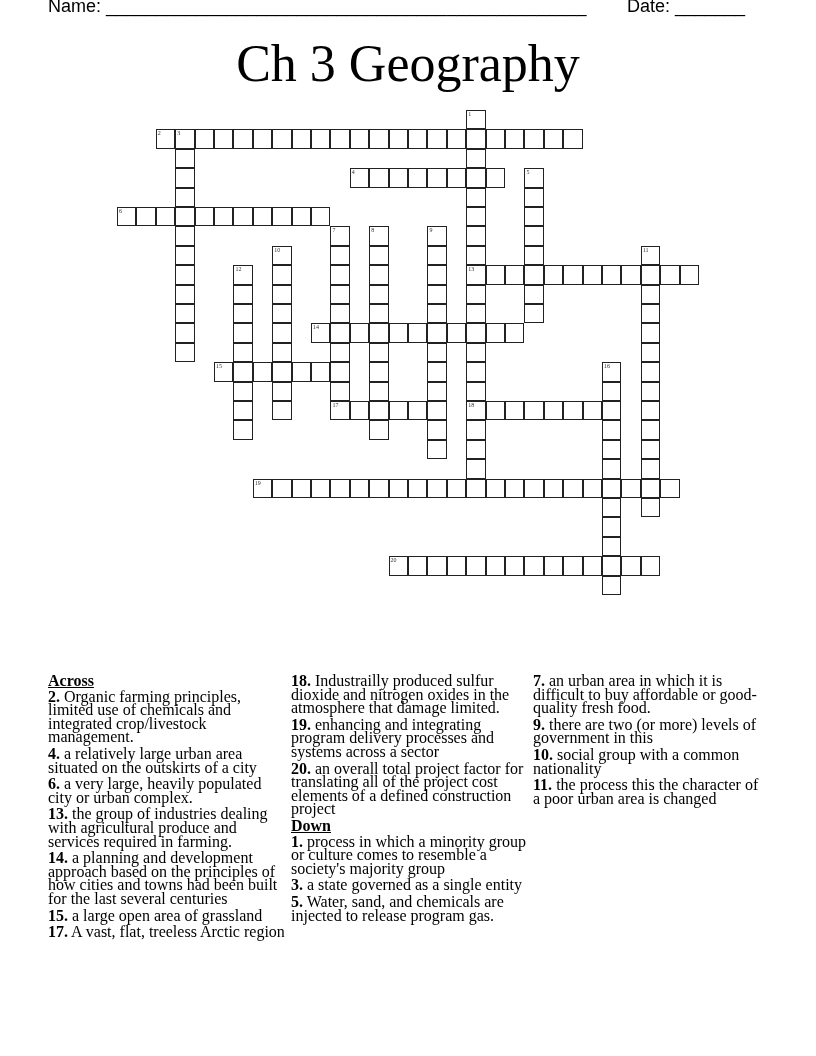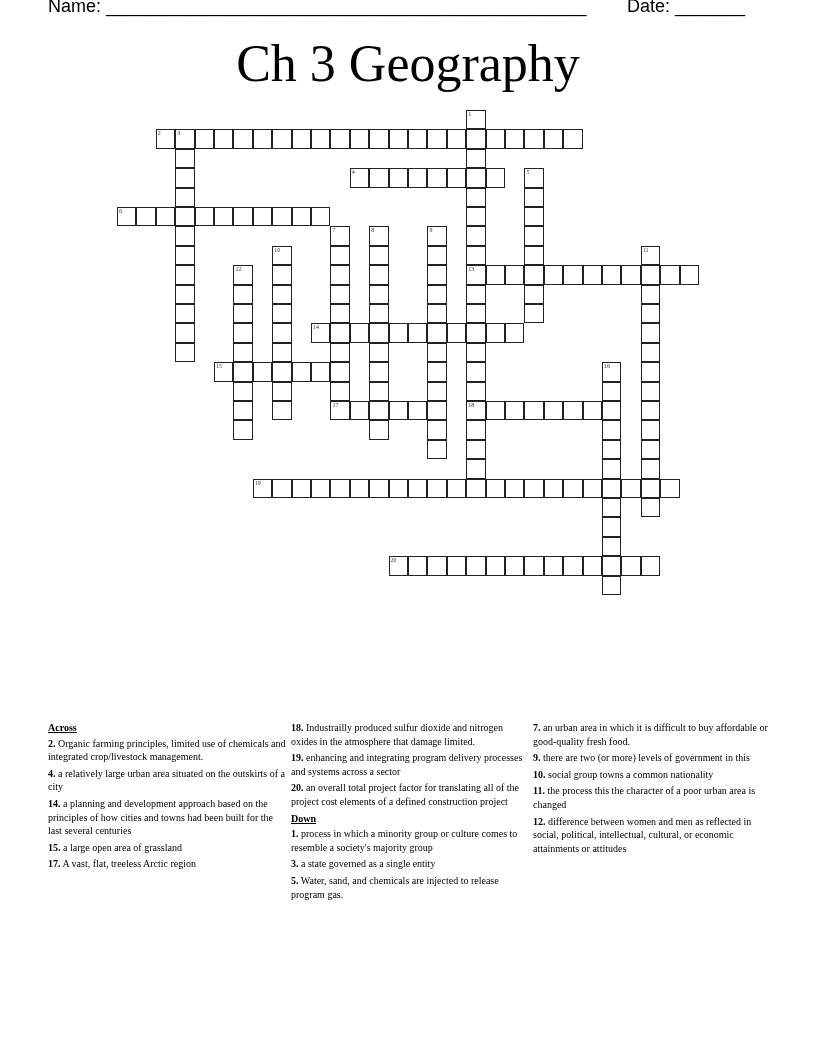--- a/index.html
+++ b/index.html
@@ -4,21 +4,21 @@
 <style>
   html,body{margin:0;padding:0;background:#fff;}
   body{width:816px;height:1056px;position:relative;overflow:hidden;font-family:"Liberation Serif",serif;color:#000;}
   .hdr{position:absolute;top:-4px;font-family:"Liberation Sans",sans-serif;font-size:18px;}
   #name-line{left:48px;}
   #date-line{left:627px;}
   .title{position:absolute;top:34px;left:0;width:816px;text-align:center;font-family:"Liberation Serif",serif;font-size:52px;}
   #grid{position:absolute;left:117px;top:110px;}
   .cell{position:absolute;width:19.4px;height:19.4px;box-sizing:border-box;border:1px solid #222;background:#fff;}
   .num{position:absolute;left:1px;top:0px;font-size:6px;line-height:7px;font-family:"Liberation Serif",serif;color:#333;}
-  .col{position:absolute;top:721px;font-size:10px;line-height:13.6px;}
+  .col{position:absolute;top:674px;font-size:16px;line-height:13.6px;}
   #col1{left:48px;width:240px;}
   #col2{left:291px;width:240px;}
   #col3{left:533px;width:235px;}
   .sec{font-weight:bold;text-decoration:underline;margin-bottom:2px;}
   .clue{margin-bottom:3px;}
   .clue b{font-weight:bold;}
 </style>
 </head>
 <body>
 
@@ -282,34 +282,35 @@
     <div class="cell" style="left: 446.2px; top: 446.2px;"></div>
     <div class="cell" style="left: 465.6px; top: 446.2px;"></div>
     <div class="cell" style="left: 504.4px; top: 446.2px;"></div>
     <div class="cell" style="left: 523.8px; top: 446.2px;"></div>
   </div>
 
 <div class="col" id="col1">
   <div class="sec">Across</div>
   <div class="clue"><b>2.</b><span> Organic farming principles, limited use of chemicals and integrated crop/livestock management.</span></div>
   <div class="clue"><b>4.</b><span> a relatively large urban area situated on the outskirts of a city</span></div>
+  <div class="clue"><b>6.</b><span> a very large, heavily populated city or urban complex.</span></div>
+  <div class="clue"><b>13.</b><span> the group of industries dealing with agricultural produce and services required in farming.</span></div>
   <div class="clue"><b>14.</b><span> a planning and development approach based on the principles of how cities and towns had been built for the last several centuries</span></div>
   <div class="clue"><b>15.</b><span> a large open area of grassland</span></div>
   <div class="clue"><b>17.</b><span> A vast, flat, treeless Arctic region</span></div>
 </div>
 
 <div class="col" id="col2">
   <div class="clue"><b>18.</b><span> Industrailly produced sulfur dioxide and nitrogen oxides in the atmosphere that damage limited.</span></div>
   <div class="clue"><b>19.</b><span> enhancing and integrating program delivery processes and systems across a sector</span></div>
   <div class="clue"><b>20.</b><span> an overall total project factor for translating all of the project cost elements of a defined construction project</span></div>
   <div class="sec">Down</div>
   <div class="clue"><b>1.</b><span> process in which a minority group or culture comes to resemble a society's majority group</span></div>
   <div class="clue"><b>3.</b><span> a state governed as a single entity</span></div>
   <div class="clue"><b>5.</b><span> Water, sand, and chemicals are injected to release program gas.</span></div>
 </div>
 
 <div class="col" id="col3">
   <div class="clue"><b>7.</b><span> an urban area in which it is difficult to buy affordable or good-quality fresh food.</span></div>
   <div class="clue"><b>9.</b><span> there are two (or more) levels of government in this</span></div>
-  <div class="clue"><b>10.</b><span> social group towns a common nationality</span></div>
+  <div class="clue"><b>10.</b><span> social group with a common nationality</span></div>
   <div class="clue"><b>11.</b><span> the process this the character of a poor urban area is changed</span></div>
-  <div class="clue"><b>12.</b><span> difference between women and men as reflected in social, political, intellectual, cultural, or economic attainments or attitudes</span></div>
 </div>
 
 </body></html>

